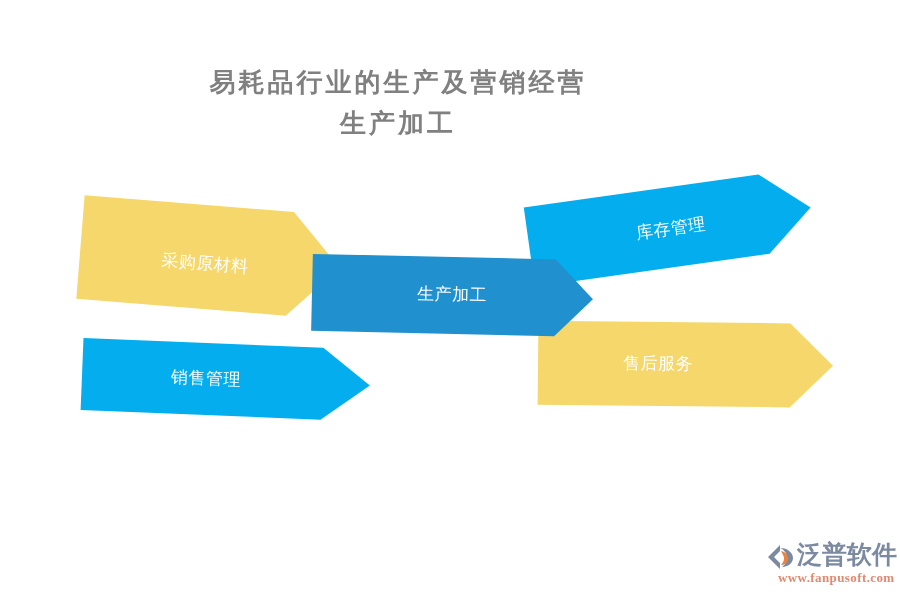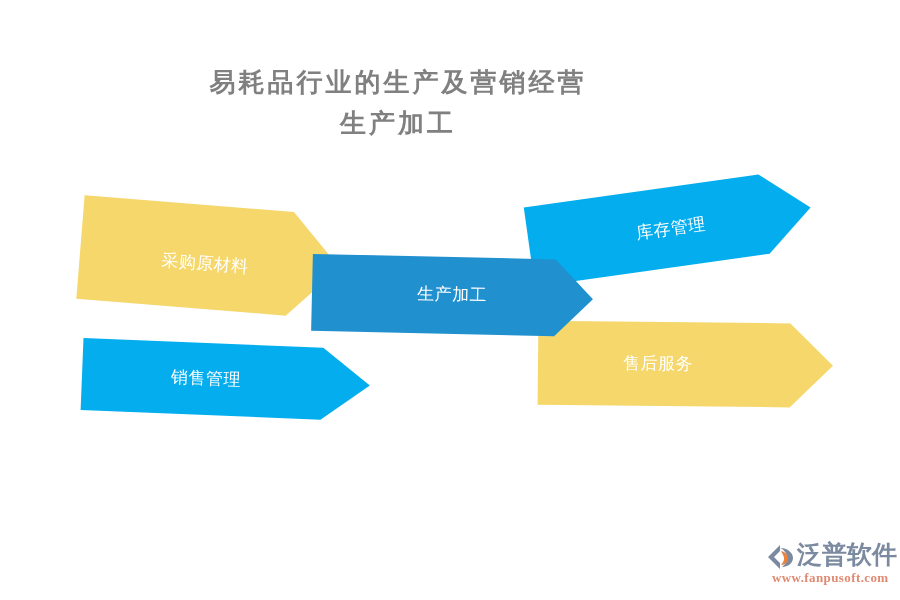--- a/index.html
+++ b/index.html
@@ -83,21 +83,21 @@
     font-size: 25px;
     font-weight: bold;
     letter-spacing: 0px;
     line-height: 30px;
     font-family: "DejaVu Sans", "Liberation Sans", sans-serif;
     white-space: nowrap;
     text-align: right;
   }
   .logo-url {
     position: absolute;
-    left: 6px;
+    left: 12px;
     top: 30px;
     color: #e08a72;
     font-size: 13px;
     font-weight: bold;
     letter-spacing: 0.4px;
     line-height: 16px;
     font-family: "Liberation Serif", "DejaVu Serif", serif;
     white-space: nowrap;
     text-align: center;
   }

